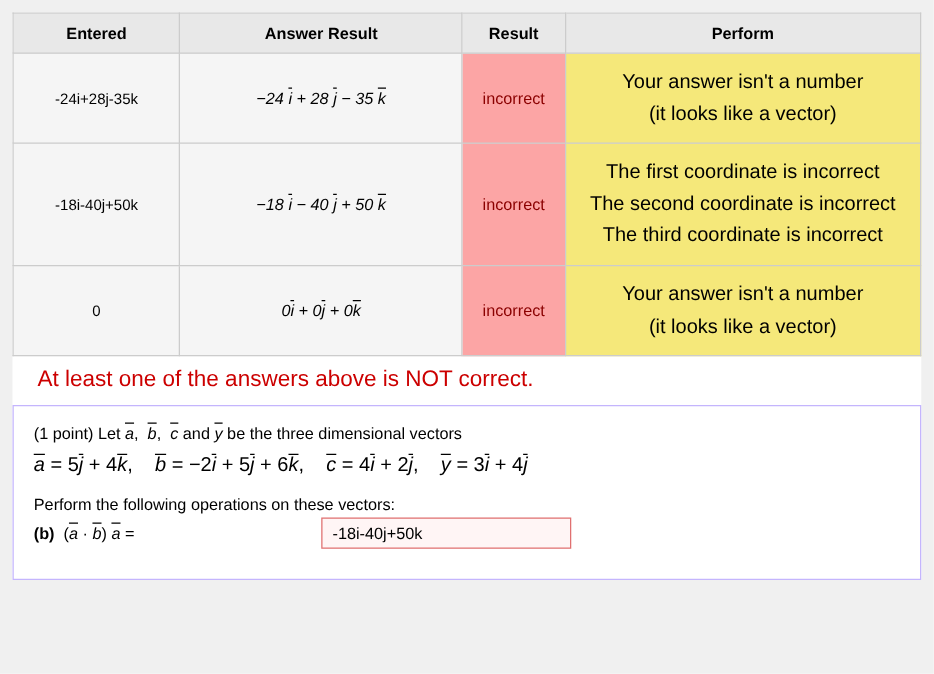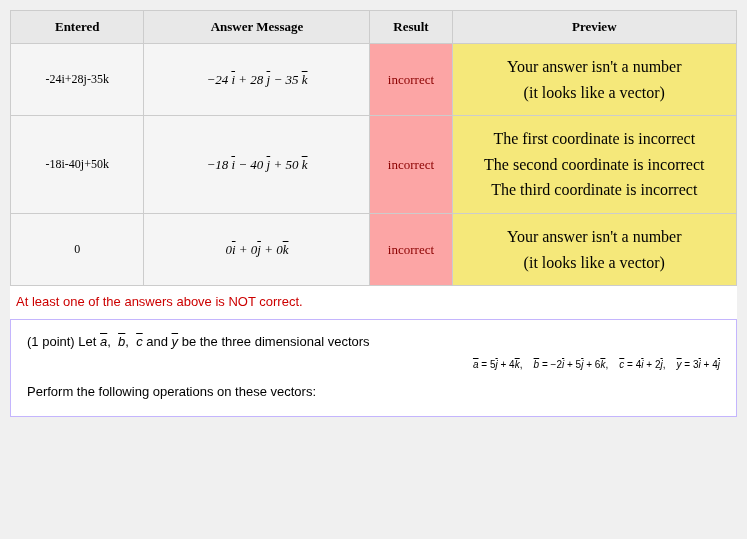--- a/index.html
+++ b/index.html
@@ -14,21 +14,20 @@
     }
     .container {
       width: 727px;
       background: #fff;
     }
     
     .results-table {
       width: 100%;
       border-collapse: collapse;
       border: 1px solid #ccc;
-      font-family: Liberation Serif, serif;
     }
     .results-table th {
       background: #e8e8e8;
       border: 1px solid #ccc;
       padding: 8px 10px;
       text-align: center;
       font-weight: bold;
       font-size: 13px;
     }
     .results-table td {
@@ -59,38 +58,38 @@
     .td-message {
       background: #f5e87a;
       font-size: 16px;
       text-align: center;
       line-height: 1.6;
     }
 
     
     .alert-msg {
       color: #cc0000;
-      font-size: 13px;
-      padding: 8px 6px;
+      font-size: 18px;
+      padding: 8px 20px;
     }
 
     
     .problem-section {
       border: 1px solid #c4b5fd;
       background: #fff;
       padding: 14px 16px;
       margin-top: 2px;
     }
     .problem-title {
       font-size: 13px;
       margin-bottom: 10px;
     }
     .vector-defs {
-      text-align: right;
-      font-size: 10px;
+      text-align: left;
+      font-size: 16px;
       margin: 8px 0 14px 0;
     }
     .perform-label {
       font-size: 13px;
       margin-bottom: 3px;
     }
     .operation-row {
       display: flex;
       align-items: center;
       margin-bottom: 10px;
@@ -114,23 +113,23 @@
   </style>
 </head>
 <body>
 
 <div class="container">
 
   <table class="results-table">
     <thead>
       <tr>
         <th class="col-entered">Entered</th>
-        <th class="col-preview">Answer Message</th>
+        <th class="col-preview">Answer Result</th>
         <th class="col-result">Result</th>
-        <th class="col-message">Preview</th>
+        <th class="col-message">Perform</th>
       </tr>
     </thead>
     <tbody id="table-body">
     <tr>
           <td class="td-entered col-entered">-24i+28j-35k</td>
           <td class="td-preview col-preview">−24&nbsp;<span style="text-decoration:overline;font-style:italic">i</span> + 28&nbsp;<span style="text-decoration:overline;font-style:italic">j</span> − 35&nbsp;<span style="text-decoration:overline;font-style:italic">k</span></td>
           <td class="td-incorrect col-result">incorrect</td>
           <td class="td-message col-message">Your answer isn't a number<br>(it looks like a vector)</td>
         </tr>
         <tr>
@@ -160,15 +159,22 @@
     </div>
     <div class="vector-defs">
       <span style="text-decoration:overline;font-style:italic">a</span> = 5<span style="text-decoration:overline;font-style:italic">j</span> + 4<span style="text-decoration:overline;font-style:italic">k</span>,&nbsp;&nbsp;&nbsp;
       <span style="text-decoration:overline;font-style:italic">b</span> = −2<span style="text-decoration:overline;font-style:italic">i</span> + 5<span style="text-decoration:overline;font-style:italic">j</span> + 6<span style="text-decoration:overline;font-style:italic">k</span>,&nbsp;&nbsp;&nbsp;
       <span style="text-decoration:overline;font-style:italic">c</span> = 4<span style="text-decoration:overline;font-style:italic">i</span> + 2<span style="text-decoration:overline;font-style:italic">j</span>,&nbsp;&nbsp;&nbsp;
       <span style="text-decoration:overline;font-style:italic">y</span> = 3<span style="text-decoration:overline;font-style:italic">i</span> + 4<span style="text-decoration:overline;font-style:italic">j</span>
     </div>
     <div class="perform-label">Perform the following operations on these vectors:</div>
 
 
+    <div class="operation-row">
+      <div class="op-label">
+        <b>(b)</b>&nbsp;
+        (<span style="text-decoration:overline;font-style:italic">a</span>&nbsp;·&nbsp;<span style="text-decoration:overline;font-style:italic">b</span>)&nbsp;<span style="text-decoration:overline;font-style:italic">a</span>&nbsp;=
+      </div>
+      <input class="op-input" type="text" value="-18i-40j+50k" style="">
+    </div>
 
   </div>
 </div>
 
 </body></html>

